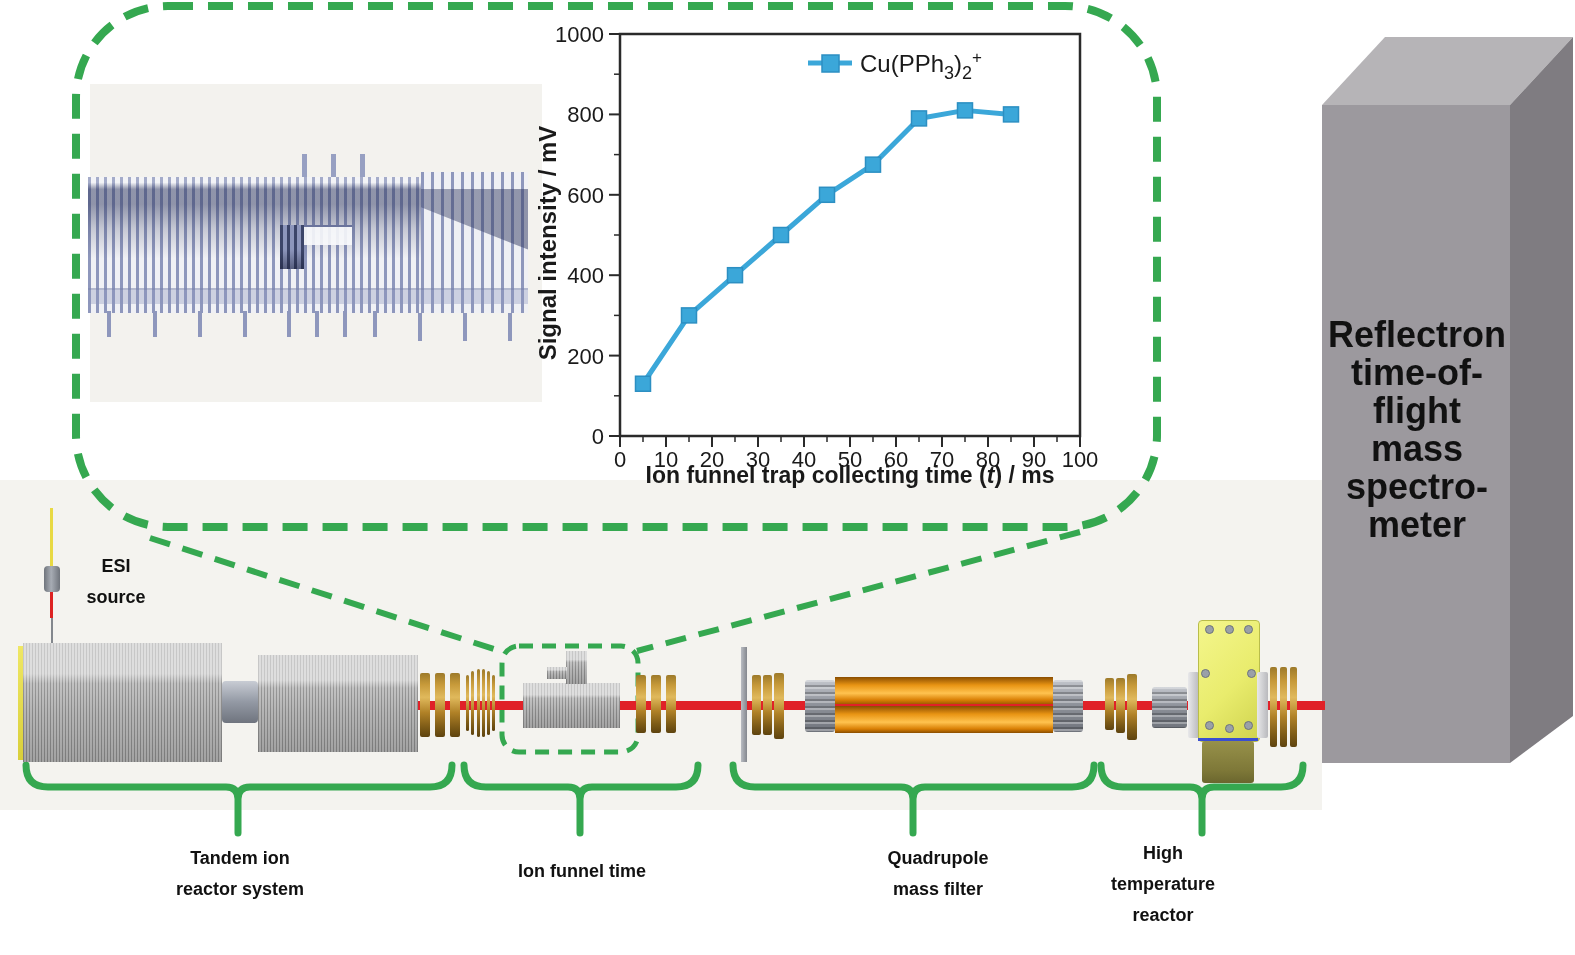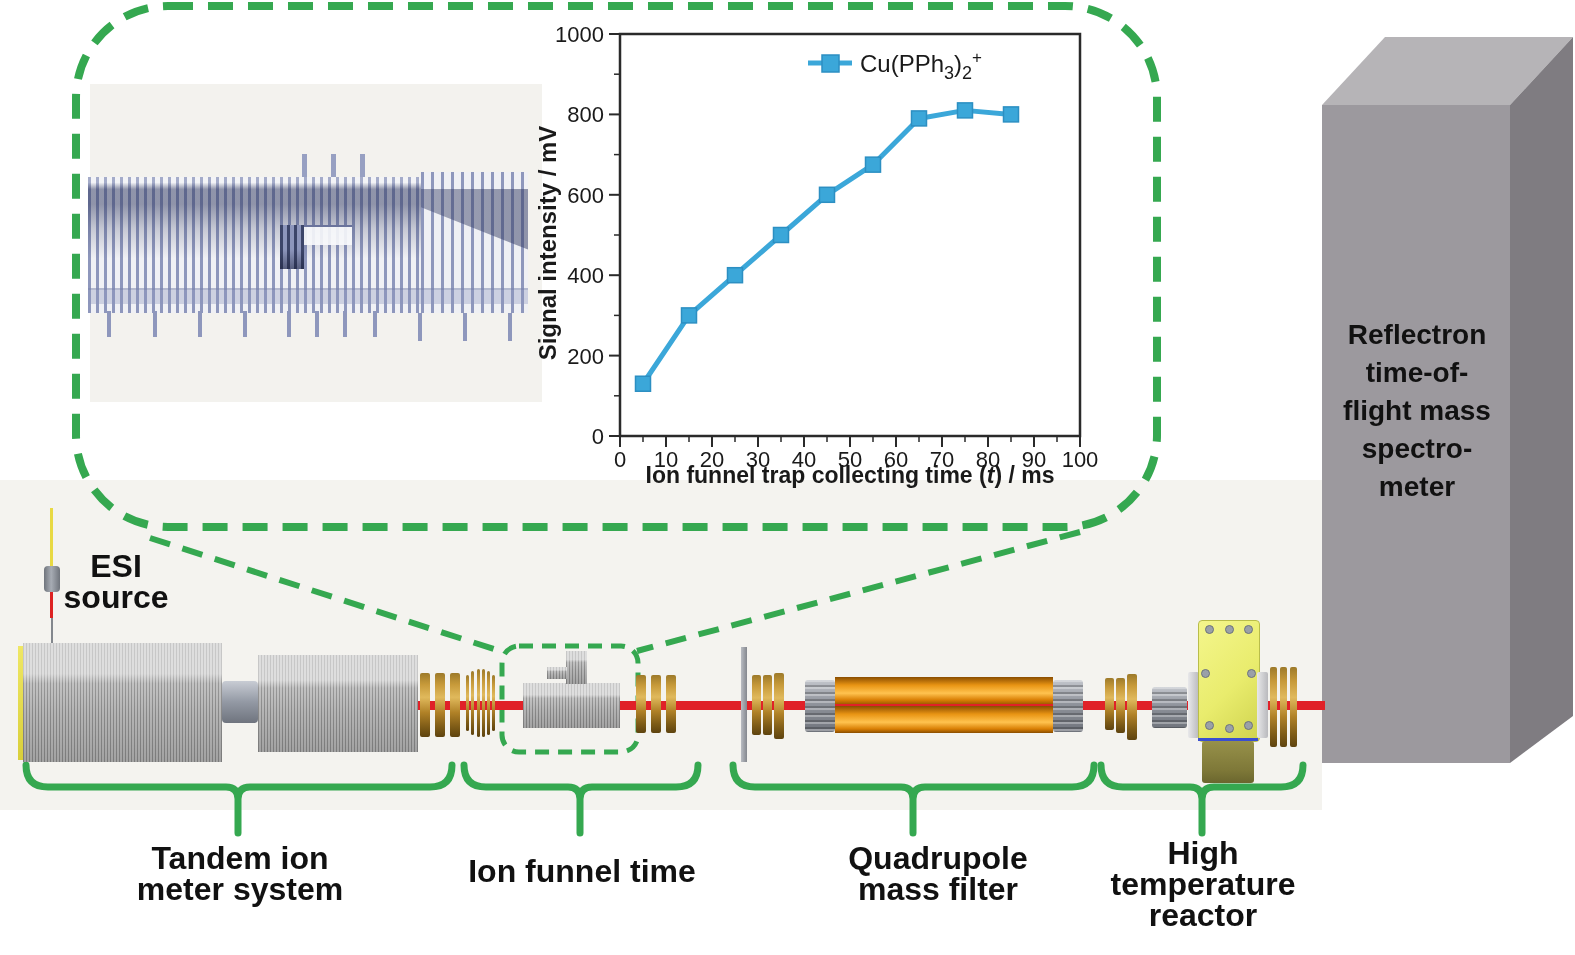--- a/index.html
+++ b/index.html
@@ -2,21 +2,21 @@
 <html><head>
 <meta charset="utf-8">
 <style>
   html,body{margin:0;padding:0;background:#fff;}
   .stage{position:relative;width:1575px;height:955px;background:#fff;overflow:hidden;
          font-family:"Liberation Sans",sans-serif;}
   .abs{position:absolute;}
   .band{background:#f4f3ef;}
   .callout-bg{background:#f3f2ee;}
   .lbl{position:absolute;font-weight:bold;color:#111;text-align:center;white-space:pre-line;
-       transform:translateX(-50%);font-size:32px;line-height:31px;}
+       transform:translateX(-50%);font-size:18px;line-height:31px;}
   .stripes-gray{background-image:
       linear-gradient(180deg,rgba(255,255,255,.5) 0 26%,rgba(255,255,255,.08) 34%,rgba(0,0,0,.05) 60%,rgba(0,0,0,.14) 100%),
       repeating-linear-gradient(90deg,#8f8f8f 0 1px,#bdbdbd 1px 3px);}
   .trap-stripes{background-image:repeating-linear-gradient(90deg,#8e97bc 0 3px,#f0f1f5 3px 8px);}
   .trap-stripes-wide{background-image:repeating-linear-gradient(90deg,#8e97bc 0 3px,#eff0f4 3px 10px);}
   .ring{background:linear-gradient(180deg,#9d7a2a 0%,#c79a3a 18%,#e0b95c 38%,#b08127 62%,#7c5a16 85%,#5e430f 100%);
         border-radius:2px;}
   .graycap{background:
       repeating-linear-gradient(180deg,rgba(255,255,255,.30) 0 2px,rgba(0,0,0,0) 2px 5px,rgba(0,0,0,.22) 5px 7px),
       linear-gradient(180deg,#c3c6cc,#8f939b 45%,#70747c);border-radius:3px;}
@@ -224,26 +224,26 @@
         <rect x="822" y="55" width="17" height="17" fill="#3ba7d9" stroke="#2c8fc2" stroke-width="1.5"></rect>
         <text x="860" y="72" font-size="24" fill="#1a1a1a"><tspan>Cu(PPh</tspan><tspan dy="7" font-size="18">3</tspan><tspan dy="-7">)</tspan><tspan dy="7" font-size="18">2</tspan><tspan dy="-16" font-size="17">+</tspan></text>
       </g>
       <text x="556" y="243" text-anchor="middle" font-size="24" font-weight="bold" fill="#1a1a1a" transform="rotate(-90 556 243)">Signal intensity / mV</text>
       <text x="850" y="483" text-anchor="middle" font-size="23" font-weight="bold" fill="#1a1a1a"><tspan>Ion funnel trap collecting time (</tspan><tspan font-style="italic">t</tspan><tspan>) / ms</tspan></text>
     </svg>
 
   <div class="lbl" style="left:116px;top:551px;">ESI
 source</div>
   <div class="lbl" style="left:240px;top:843px;">Tandem ion
-meter system</div>
+reactor system</div>
   <div class="lbl" style="left:582px;top:856px;">Ion funnel time</div>
   <div class="lbl" style="left:916px;top:843px;margin-left:22px;">Quadrupole
 mass filter</div>
-  <div class="lbl" style="left:1203px;top:838px;">High
+  <div class="lbl" style="left:1163px;top:838px;">High
 temperature
 reactor</div>
-  <div class="lbl" style="left:1417px;top:316px;width:190px;font-size:28px;line-height:38px;">Reflectron
+  <div class="lbl" style="left:1417px;top:316px;width:190px;font-size:36px;line-height:38px;">Reflectron
 time-of-
 flight mass
 spectro-
 meter</div>
 
 </div>
 
 </body></html>

